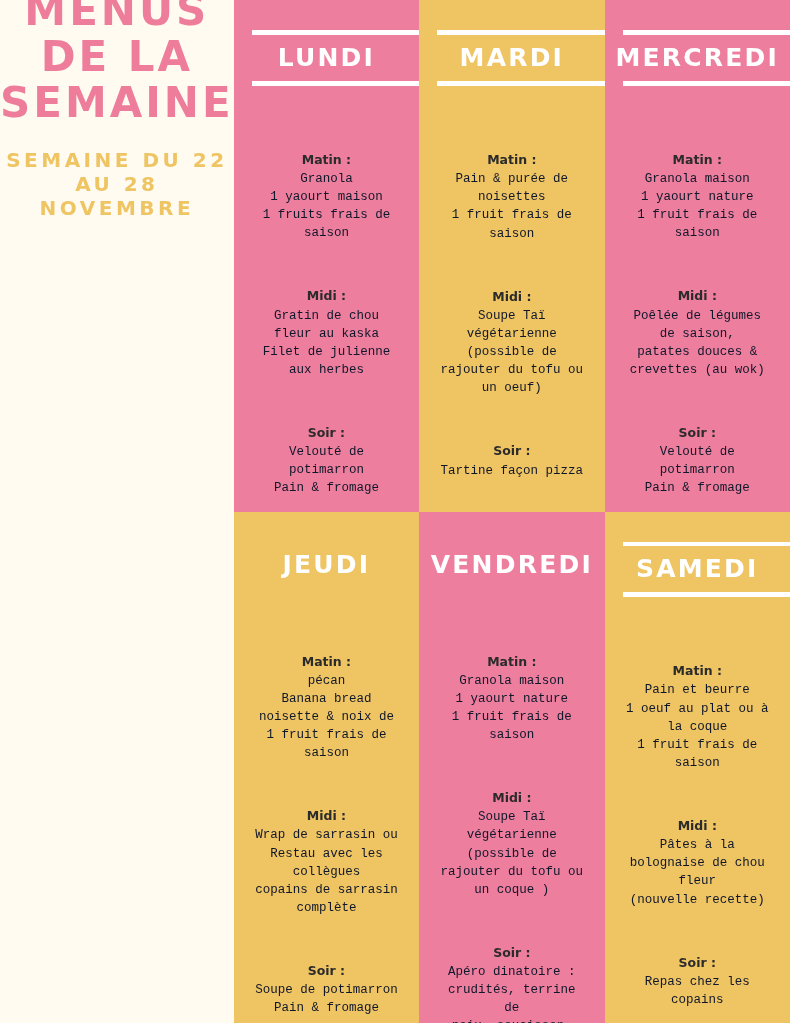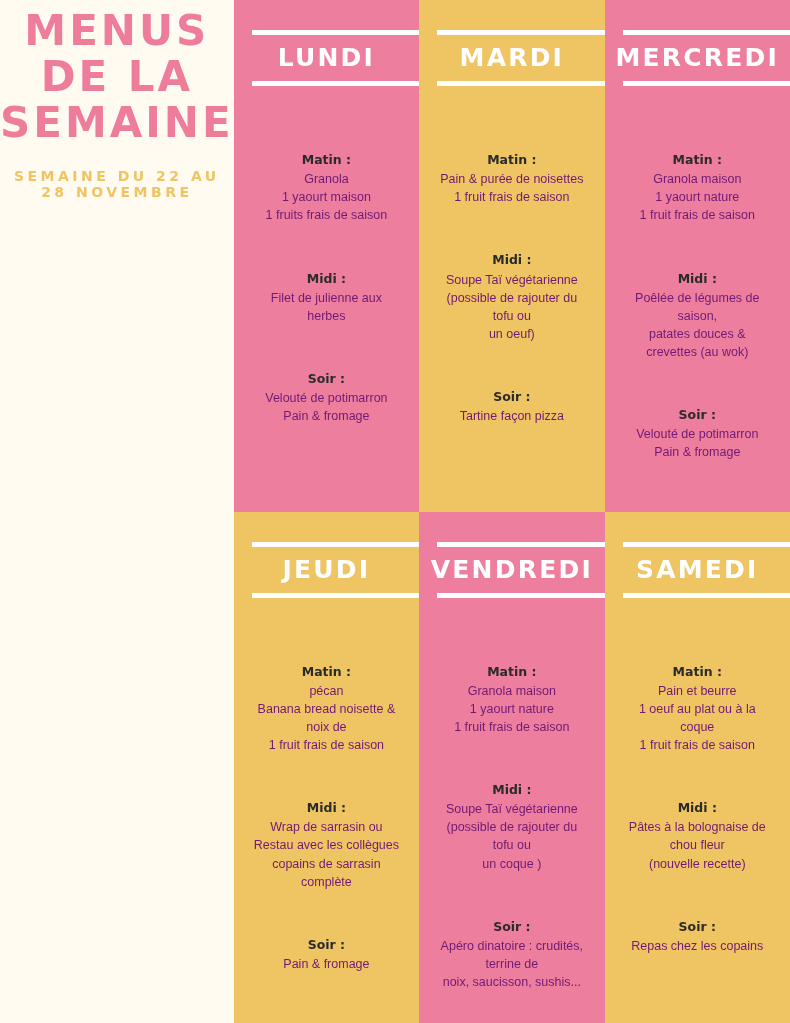--- a/index.html
+++ b/index.html
@@ -38,21 +38,21 @@
     font-size: 42px;
     letter-spacing: 3px;
     color: #EE7D9C;
     text-align: center;
     line-height: 1.1;
     margin: 0;
   }
   .sub-title {
     font-family: "DejaVu Sans", sans-serif;
     font-weight: bold;
-    font-size: 14px;
+    font-size: 20px;
     letter-spacing: 3.5px;
     color: #EFC463;
     text-align: center;
     margin-top: 22px;
   }
   .grid {
     flex: 1 1 auto;
     display: grid;
     grid-template-columns: 1fr 1fr 1fr;
     grid-template-rows: 1fr 1fr;
@@ -98,23 +98,23 @@
   .meal:last-child { margin-bottom: 0; }
   .meal-label {
     font-family: "DejaVu Sans", sans-serif;
     font-weight: bold;
     font-size: 12.5px;
     color: #2B2B2B;
     line-height: 1.45;
     margin-bottom: 1px;
   }
   .meal-line {
-    font-family: Liberation Sans, sans-serif;
+    font-family: Liberation Mono, monospace;
     font-size: 12.5px;
-    color: #701a75;
+    color: #0f172a;
     line-height: 1.45;
   }
 </style>
 </head>
 <body>
 
 <div class="page">
 
   <div class="header">
     <div class="main-title">MENUS DE LA SEMAINE</div>
@@ -128,20 +128,21 @@
         <div class="rule"></div>
         <div class="meals">
           <div class="meal">
             <div class="meal-label">Matin :</div>
             <div class="meal-line">Granola</div>
             <div class="meal-line">1 yaourt maison</div>
             <div class="meal-line">1 fruits frais de saison</div>
           </div>
           <div class="meal">
             <div class="meal-label">Midi :</div>
+            <div class="meal-line">Gratin de chou fleur au kaska</div>
             <div class="meal-line">Filet de julienne aux herbes</div>
           </div>
           <div class="meal">
             <div class="meal-label">Soir :</div>
             <div class="meal-line">Velouté de potimarron</div>
             <div class="meal-line">Pain &amp; fromage</div>
           </div>
         </div>
       </div>
       <div class="cell yellow">
@@ -201,20 +202,21 @@
             <div class="meal-line">1 fruit frais de saison</div>
           </div>
           <div class="meal">
             <div class="meal-label">Midi :</div>
             <div class="meal-line">Wrap de sarrasin ou</div>
             <div class="meal-line">Restau avec les collègues</div>
             <div class="meal-line">copains de sarrasin complète</div>
           </div>
           <div class="meal">
             <div class="meal-label">Soir :</div>
+            <div class="meal-line">Soupe de potimarron</div>
             <div class="meal-line">Pain &amp; fromage</div>
           </div>
         </div>
       </div>
       <div class="cell pink">
         <div class="rule"></div>
         <div class="day-name">VENDREDI</div>
         <div class="rule"></div>
         <div class="meals">
           <div class="meal">

